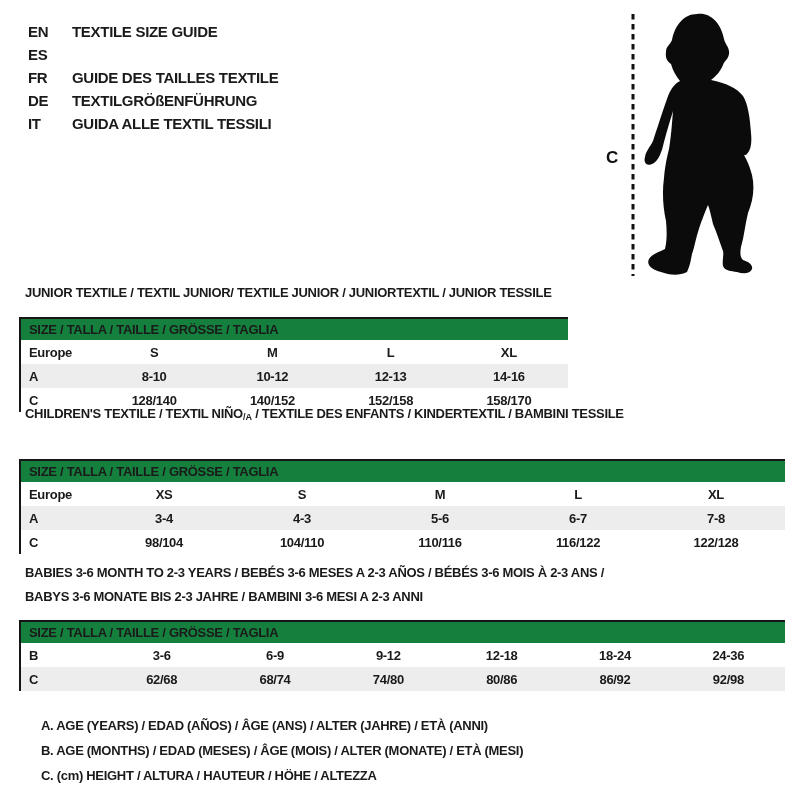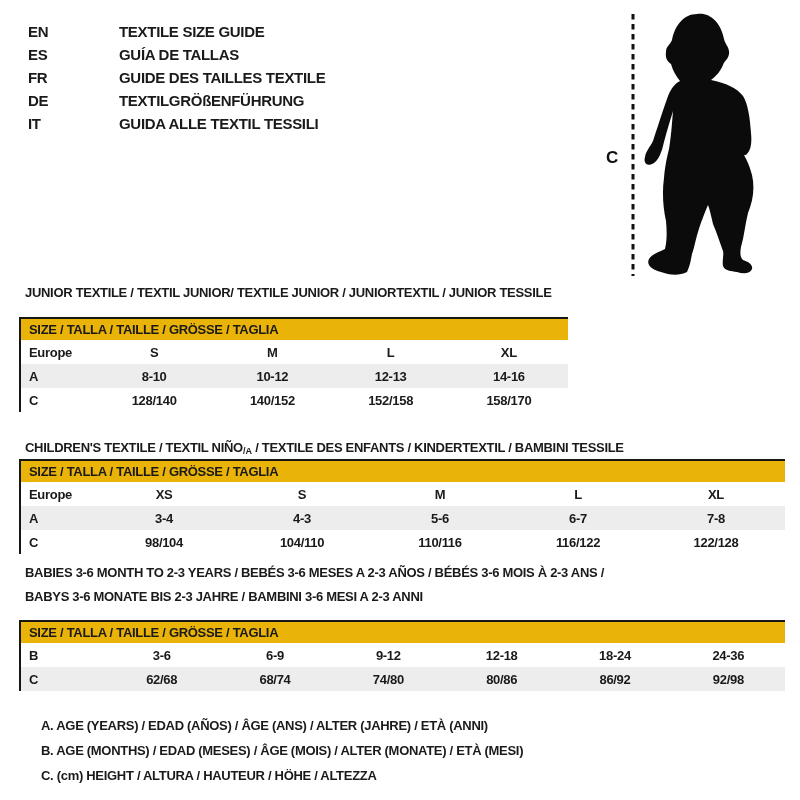--- a/index.html
+++ b/index.html
@@ -7,34 +7,34 @@
   .canvas {
     position:relative; width:800px; height:800px; background:#fff;
     font-family:"Liberation Sans","DejaVu Sans",sans-serif;
     font-stretch:condensed;
     color:#1a1a1a; font-weight:700; letter-spacing:-0.3px;
     overflow:hidden;
   }
 
   
   .lang-list { position:absolute; left:28px; top:20px; }
-  .lang-row { display:flex; height:23px; line-height:23px; font-size:15px;gap:47px; }
+  .lang-row { display:flex; height:23px; line-height:23px; font-size:15px; }
   .lang-code { width:44px; }
   .lang-title { white-space:nowrap; }
 
   
   .figure-svg { position:absolute; left:598px; top:2px; }
 
   
   .section-title { position:absolute; left:25px; font-size:13px; white-space:nowrap; }
   .title-sub { font-size:9px; vertical-align:-2px; letter-spacing:0; }
 
   .sizetable { position:absolute; left:19px; border-top:2px solid #161616; border-left:2px solid #161616; }
   .thead {
-    background:#eab308; height:21px; line-height:21px;
+    background:#15803d; height:21px; line-height:21px;
     padding-left:8px; font-size:13px; white-space:nowrap;
   }
   .trow { display:flex; height:24px; line-height:22px; font-size:13px;align-items:flex-end; }
   .tbody .trow:nth-child(even) { background:#ededed; }
   .lbl { width:74px; padding-left:8px; text-align:left; }
   .sizetable.babies .lbl { width:84px; }
   .cell { flex:1; text-align:center; white-space:nowrap; }
 
   
   .notes { position:absolute; left:41px; top:713px; }
@@ -45,21 +45,20 @@
 
 <div class="canvas">
 
   <div class="lang-list">
     <div class="lang-row">
       <span class="lang-code">EN</span>
       <span class="lang-title">TEXTILE SIZE GUIDE</span>
     </div>
     <div class="lang-row">
       <span class="lang-code">ES</span>
-      <span class="lang-title">GUÍA DE TALLAS</span>
     </div>
     <div class="lang-row">
       <span class="lang-code">FR</span>
       <span class="lang-title">GUIDE DES TAILLES TEXTILE</span>
     </div>
     <div class="lang-row">
       <span class="lang-code">DE</span>
       <span class="lang-title">TEXTILGRÖßENFÜHRUNG</span>
     </div>
     <div class="lang-row">
@@ -137,21 +136,21 @@
       <div class="trow">
         <div class="lbl">C</div>
         <div class="cell">128/140</div>
         <div class="cell">140/152</div>
         <div class="cell">152/158</div>
         <div class="cell">158/170</div>
       </div>
     </div>
   </div>
 
-  <div class="section-title" style="top:406px;margin-top:34px;"><span>CHILDREN'S TEXTILE / TEXTIL NIÑO</span><span class="title-sub">/A</span><span> / TEXTILE DES ENFANTS / KINDERTEXTIL / BAMBINI TESSILE</span></div>
+  <div class="section-title" style="top:406px;"><span>CHILDREN'S TEXTILE / TEXTIL NIÑO</span><span class="title-sub">/A</span><span> / TEXTILE DES ENFANTS / KINDERTEXTIL / BAMBINI TESSILE</span></div>
 
   <div class="sizetable" style="top:459px; width:766px;">
     <div class="thead">SIZE / TALLA / TAILLE / GRÖSSE / TAGLIA</div>
     <div class="tbody">
       <div class="trow">
         <div class="lbl">Europe</div>
         <div class="cell">XS</div>
         <div class="cell">S</div>
         <div class="cell">M</div>
         <div class="cell">L</div>

